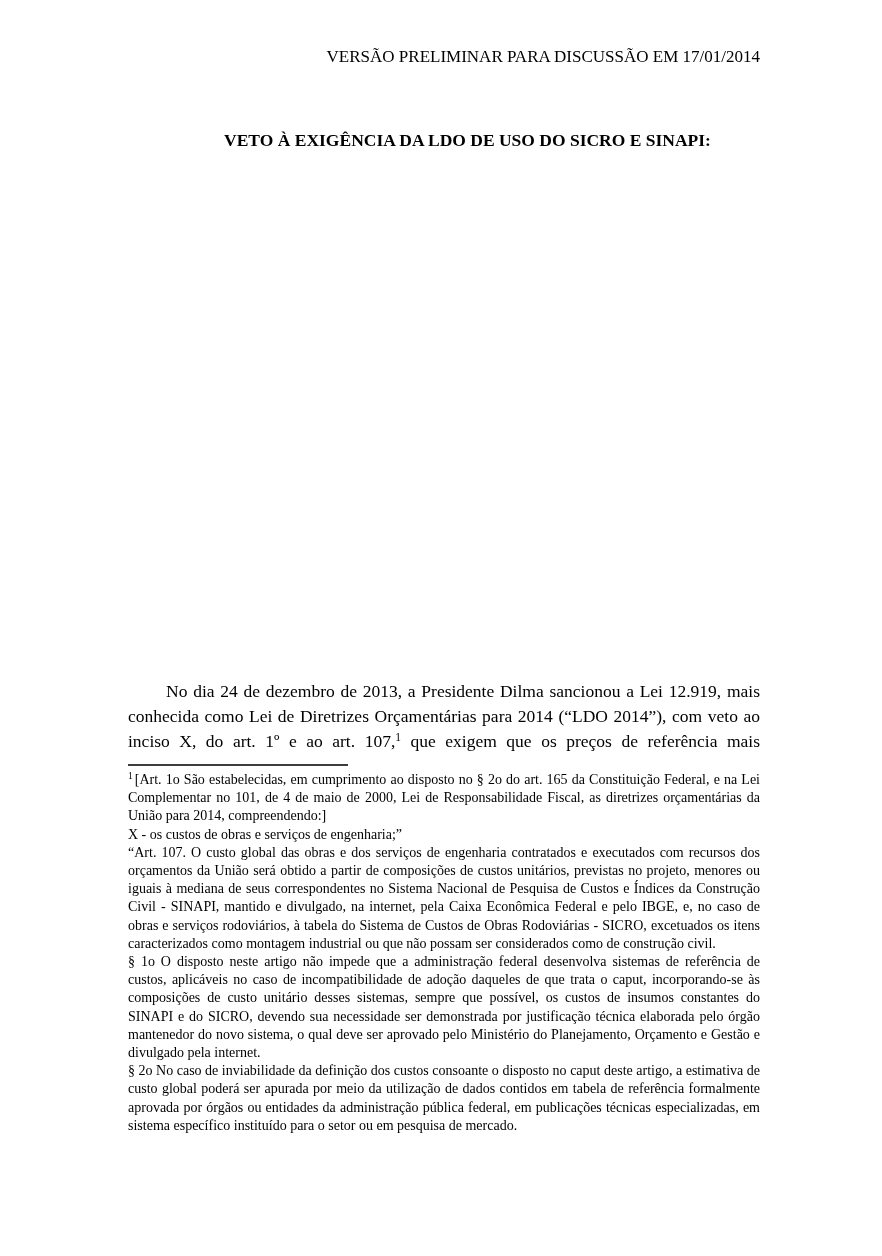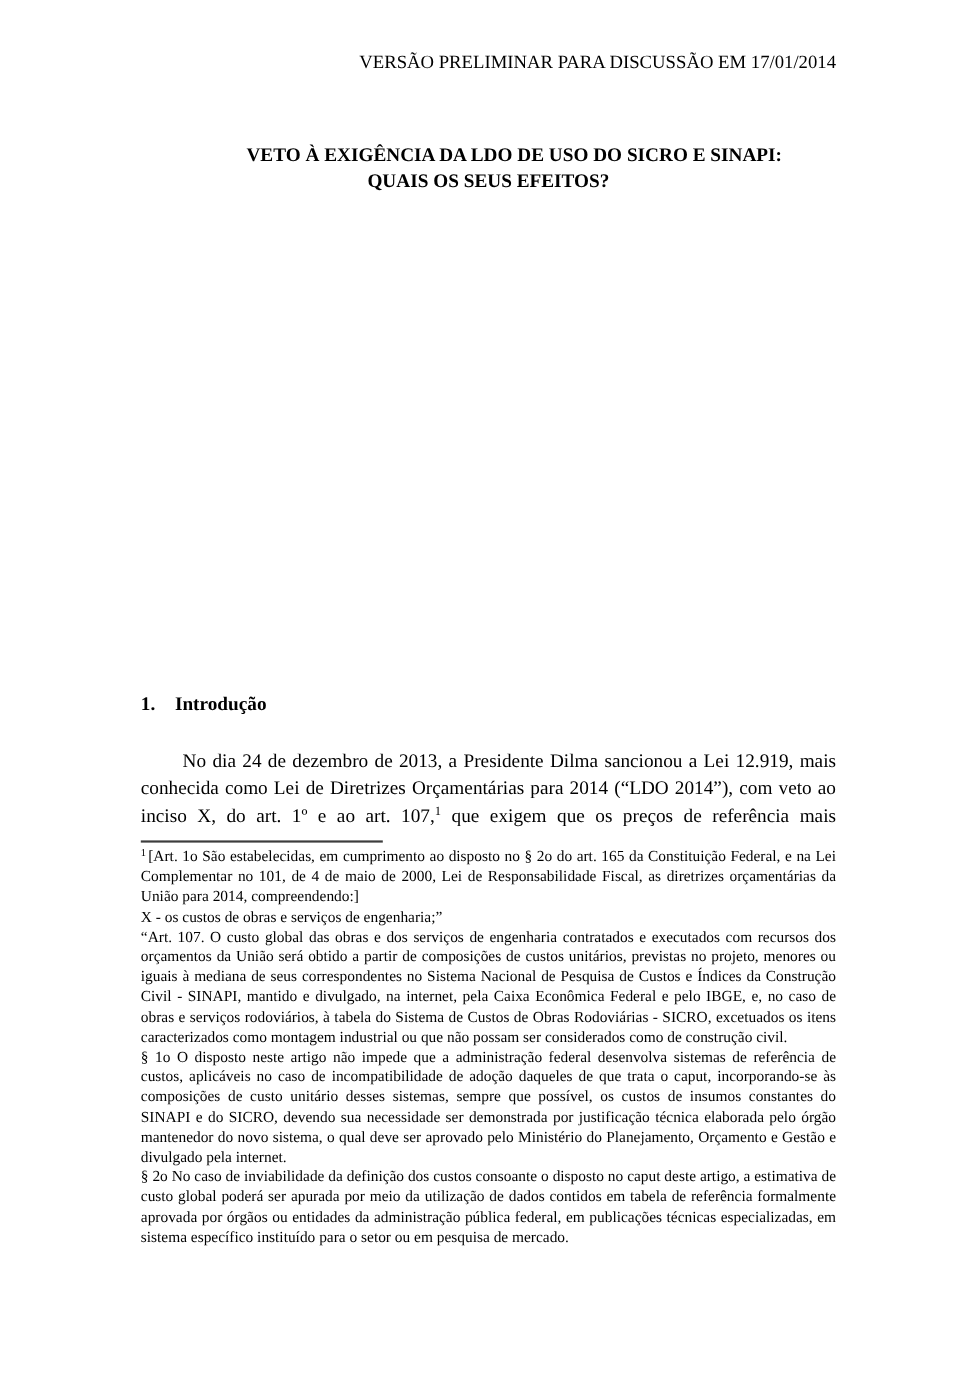--- a/index.html
+++ b/index.html
@@ -107,29 +107,25 @@
 </style>
 </head>
 <body>
 
 <div class="page">
 
   <div class="running-header">VERSÃO PRELIMINAR PARA DISCUSSÃO EM 17/01/2014</div>
 
   <div class="doc-title">
     <div class="title-line1">VETO À EXIGÊNCIA DA LDO DE USO DO SICRO E SINAPI:</div>
-    <div class="title-line2">QUAIS OS SEUS EFEITOS?</div>
   </div>
 
   <div class="authors">
   </div>
 
-  <div class="section-heading">
-    <span class="sec-num">1.</span><span>Introdução</span>
-  </div>
 
   <p class="body-paragraph"><span>No dia 24 de dezembro de 2013, a Presidente Dilma sancionou a Lei 12.919, mais conhecida como Lei de Diretrizes Orçamentárias para 2014 (“LDO 2014”), com veto ao inciso X, do art. 1º e ao art. 107,</span><sup class="fn-ref">1</sup><span> que exigem que os preços de referência mais</span></p>
 
   <div class="footnote-separator"></div>
 
   <div class="footnotes">
     <p><sup class="fn-marker">1</sup><span>[Art. 1o  São estabelecidas, em cumprimento ao disposto no § 2o do art. 165 da Constituição Federal, e na Lei Complementar no 101, de 4 de maio de 2000, Lei de Responsabilidade Fiscal, as diretrizes orçamentárias da União para 2014, compreendendo:]</span></p>
     <p>X - os custos de obras e serviços de engenharia;”</p>
     <p>“Art. 107.  O custo global das obras e dos serviços de engenharia contratados e executados com recursos dos orçamentos da União será obtido a partir de composições de custos unitários, previstas no projeto, menores ou iguais à mediana de seus correspondentes no Sistema Nacional de Pesquisa de Custos e Índices da Construção Civil - SINAPI, mantido e divulgado, na internet, pela Caixa Econômica Federal e pelo IBGE, e, no caso de obras e serviços rodoviários, à tabela do Sistema de Custos de Obras Rodoviárias - SICRO, excetuados os itens caracterizados como montagem industrial ou que não possam ser considerados como de construção civil.</p>
     <p>§ 1o  O disposto neste artigo não impede que a administração federal desenvolva sistemas de referência de custos, aplicáveis no caso de incompatibilidade de adoção daqueles de que trata o caput, incorporando-se às composições de custo unitário desses sistemas, sempre que possível, os custos de insumos constantes do SINAPI e do SICRO, devendo sua necessidade ser demonstrada por justificação técnica elaborada pelo órgão mantenedor do novo sistema, o qual deve ser aprovado pelo Ministério do Planejamento, Orçamento e Gestão e divulgado pela internet.</p>

